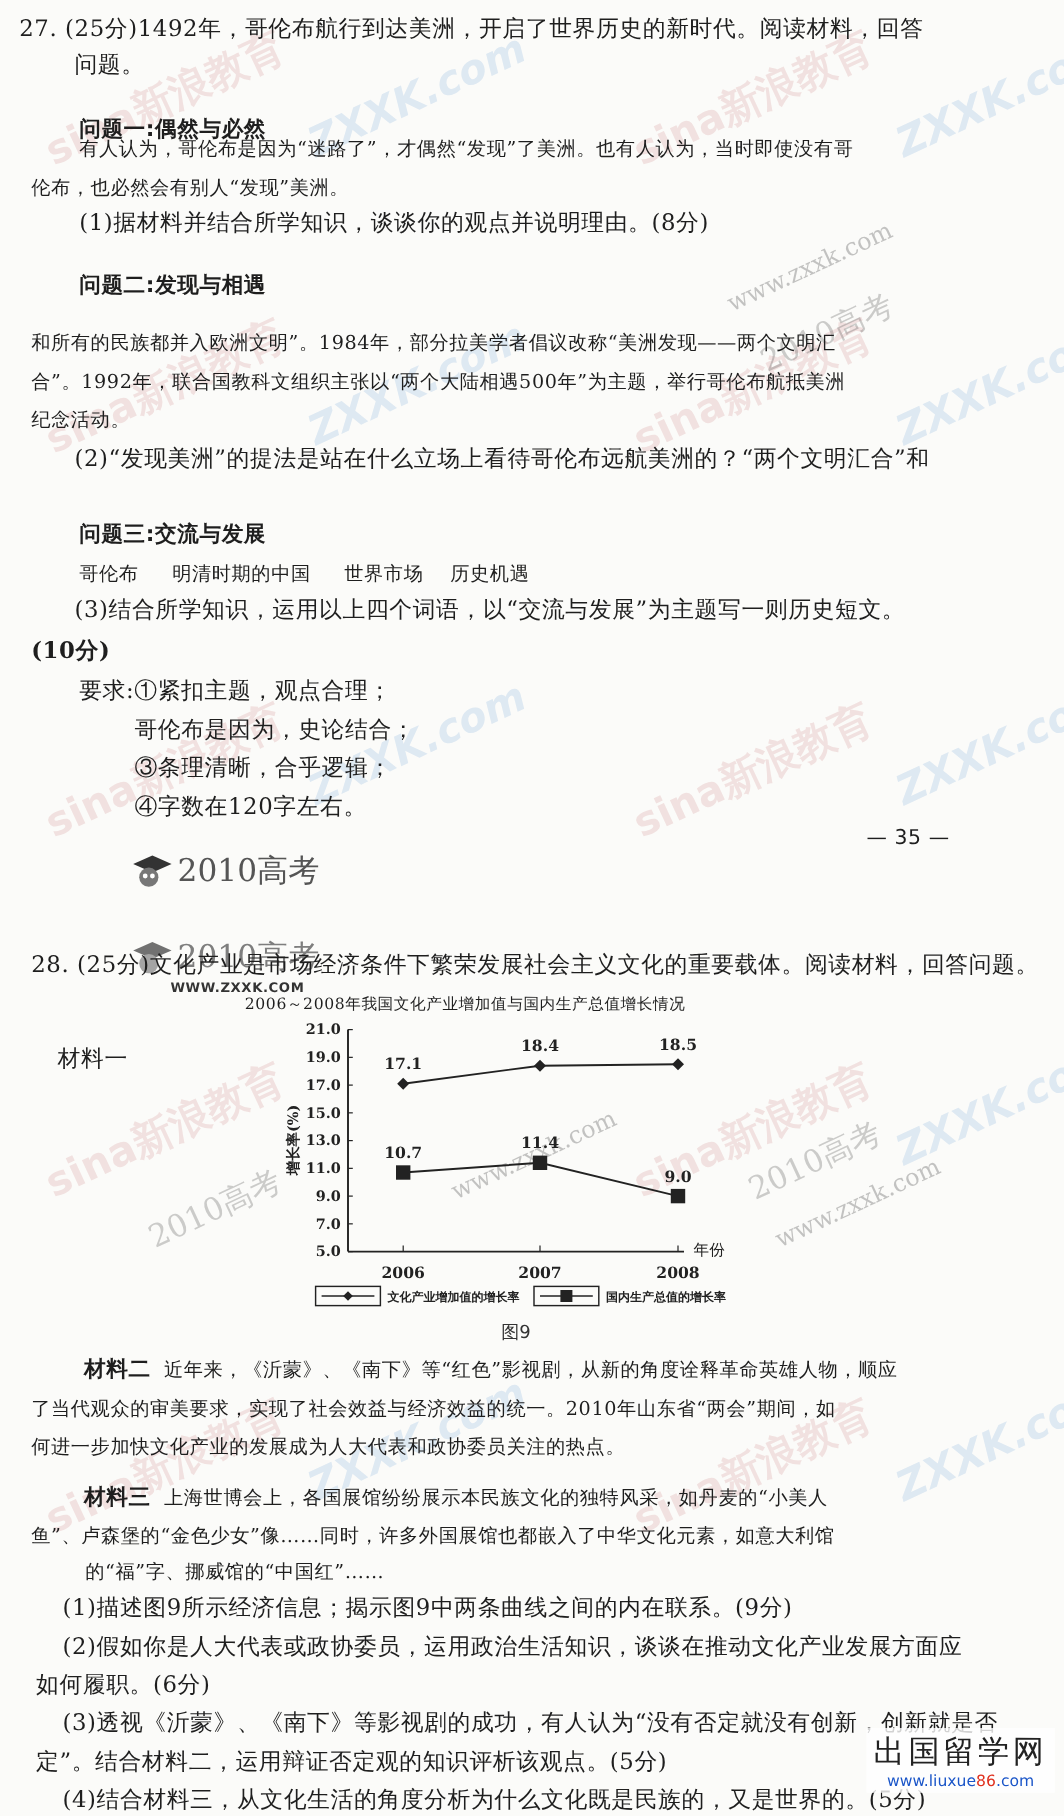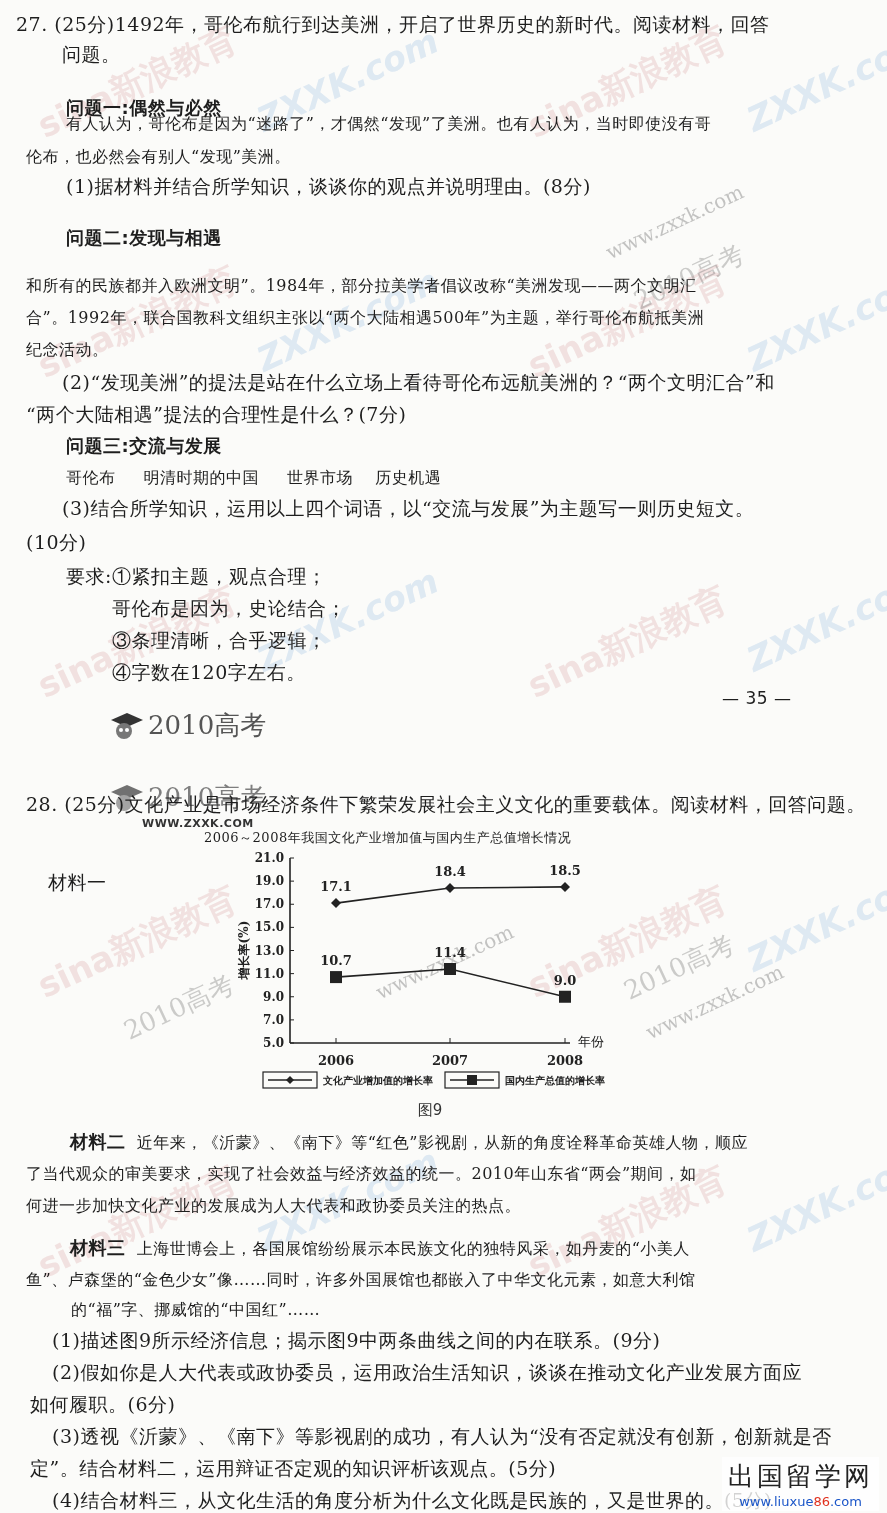--- a/index.html
+++ b/index.html
@@ -25,21 +25,21 @@
   .wm-z { color:rgba(120,170,220,0.22); font-weight:bold; font-style:italic; }
   .wm-url { color:rgba(90,90,90,0.35); font-size:20px; font-family:"DejaVu Serif", serif; }
   .wm-gk { color:rgba(80,80,80,0.28); font-size:26px; font-family:"DejaVu Serif", serif; }
   .logo-2010 {
     position:absolute; font-family:"DejaVu Serif", serif; font-size:26px; color:#555;
     display:flex; align-items:center; gap:4px;
   }
   .cap-icon { width:34px; height:30px; display:inline-block; }
   .chart-wrap { position:absolute; left:230px; top:840px; width:400px; height:290px; }
   .brand {
-    position:absolute; right:8px; bottom:2px; text-align:center;
+    position:absolute; right:8px; bottom:19px; text-align:center;
     background:rgba(255,255,255,0.8); padding:2px 6px;
   }
   .brand .t { font-family:"DejaVu Sans", sans-serif; font-size:26px; color:#222; letter-spacing:3px; }
   .brand .u { font-family:"DejaVu Sans", sans-serif; font-size:13px; color:#1a55c8; }
   .brand .u .hl { color:#e0301e; }
 </style>
 </head>
 <body>
 
 <div class="page">
@@ -76,31 +76,30 @@
   <div class="line bold" style="left:66px;top:96px;">问题一:偶然与必然</div>
   <div class="line small" style="left:66px;top:112px;">有人认为，哥伦布是因为“迷路了”，才偶然“发现”了美洲。也有人认为，当时即使没有哥</div>
   <div class="line small" style="left:26px;top:145px;">伦布，也必然会有别人“发现”美洲。</div>
   <div class="line" style="left:66px;top:174px;">(1)据材料并结合所学知识，谈谈你的观点并说明理由。(8分)</div>
 
   <div class="line bold" style="left:66px;top:214px;margin-top:12px;">问题二:发现与相遇</div>
   <div class="line small" style="left:26px;top:274px;">和所有的民族都并入欧洲文明”。1984年，部分拉美学者倡议改称“美洲发现——两个文明汇</div>
   <div class="line small" style="left:26px;top:306px;">合”。1992年，联合国教科文组织主张以“两个大陆相遇500年”为主题，举行哥伦布航抵美洲</div>
   <div class="line small" style="left:26px;top:338px;">纪念活动。</div>
   <div class="line" style="left:62px;top:370px;">(2)“发现美洲”的提法是站在什么立场上看待哥伦布远航美洲的？“两个文明汇合”和</div>
-  <div class="line" style="left:26px;top:402px;">“两个大陆相遇”提法的合理性是什么？(7分)</div>
 
   <div class="line bold" style="left:66px;top:434px;">问题三:交流与发展</div>
   <div class="line small" style="left:66px;top:466px;">
     <span>哥伦布</span>&nbsp;&nbsp;&nbsp;&nbsp;
     <span>明清时期的中国</span>&nbsp;&nbsp;&nbsp;&nbsp;
     <span>世界市场</span>&nbsp;&nbsp;&nbsp;
     <span>历史机遇</span>
   </div>
   <div class="line" style="left:62px;top:496px;">(3)结合所学知识，运用以上四个词语，以“交流与发展”为主题写一则历史短文。</div>
-  <div class="line" style="left:26px;top:530px;">(10分)</div>
+  <div class="line" style="left:26px;top:530px;font-weight:bold;">(10分)</div>
 
   <div class="line" style="left:66px;top:564px;">
     <span>要求:</span><span>①紧扣主题，观点合理；</span>
   </div>
   <div class="line" style="left:112px;top:596px;">哥伦布是因为，史论结合；</div>
   <div class="line" style="left:112px;top:628px;">③条理清晰，合乎逻辑；</div>
   <div class="line" style="left:112px;top:660px;">④字数在120字左右。</div>
 
   <div class="line sans" style="left:722px;top:686px;font-size:17px;">— 35 —</div>
 

